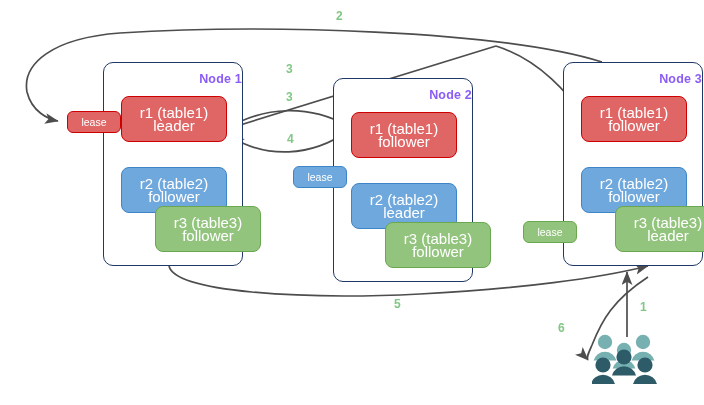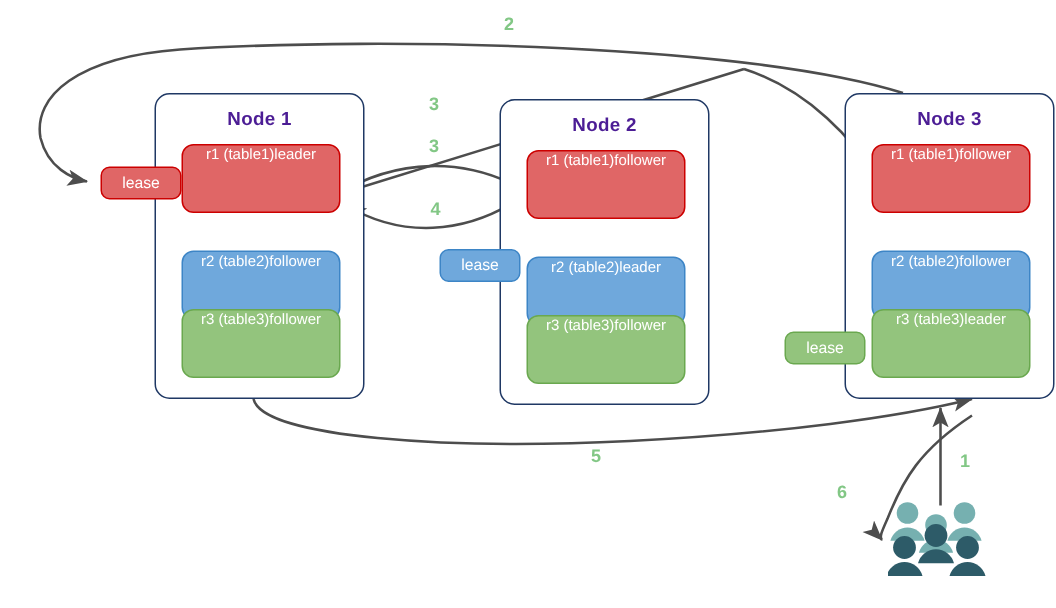--- a/index.html
+++ b/index.html
@@ -31,47 +31,48 @@
     background: #ffffff;
     border: 1.6px solid #1f3864;
     border-radius: 10px;
     z-index: 3;
   }
   .node-title {
     position: absolute;
     left: 0;
     right: 0;
     top: 9px;
-    text-align: center;
+    text-align: right;
     font-size: 12.5px;
     font-weight: bold;
-    color: #4c1d95;
+    color: #8b5cf6;
     letter-spacing: .2px;
   }
 
   
   .replica {
     position: absolute;
     left: 17px;
     width: 106px;
     height: 46px;
     box-sizing: border-box;
     border-radius: 8px;
     display: flex;
-    flex-direction: row;
+    flex-direction: column;
+    align-items: center;
     justify-content: center;
     color: #ffffff;
-    font-size: 10px;
+    font-size: 15px;
     line-height: 13px;
     text-align: center;
   }
   .replica span { display: block; }
   .rep-red   { background: #e06666; border: 1.6px solid #cc0000; }
   .rep-blue  { background: #6fa8dc; border: 1.6px solid #3d85c6; margin-top: 16px; }
-  .rep-green { background: #93c47d; border: 1.6px solid #6aa84f; }
+  .rep-green { background: #93c47d; border: 1.6px solid #6aa84f; margin-left: 34px; }
 
   
   .lease {
     position: absolute;
     box-sizing: border-box;
     border-radius: 6px;
     display: flex;
     align-items: center;
     justify-content: center;
     color: #ffffff;
@@ -138,21 +139,21 @@
     <div class="replica rep-blue" style="top:88px;">
       <span>r2 (table2)</span>
       <span>follower</span>
     </div>
     <div class="replica rep-green" style="top:143px;">
       <span>r3 (table3)</span>
       <span>follower</span>
     </div>
   </div>
 
-  <div class="node" style="left:333px; top:66px; width:140px; height:204px;">
+  <div class="node" style="left:333px; top:78px; width:140px; height:204px;">
     <div class="node-title">Node 2</div>
     <div class="replica rep-red" style="top:33px;">
       <span>r1 (table1)</span>
       <span>follower</span>
     </div>
     <div class="replica rep-blue" style="top:88px;">
       <span>r2 (table2)</span>
       <span>leader</span>
     </div>
     <div class="replica rep-green" style="top:143px;">

